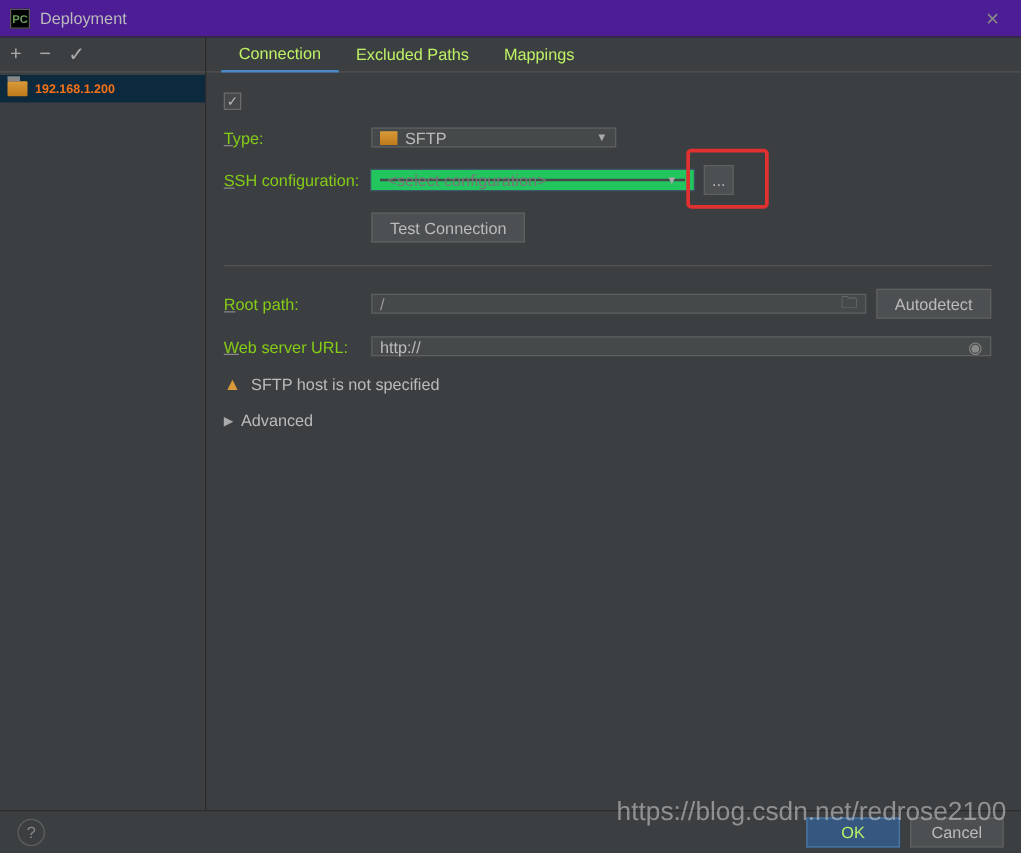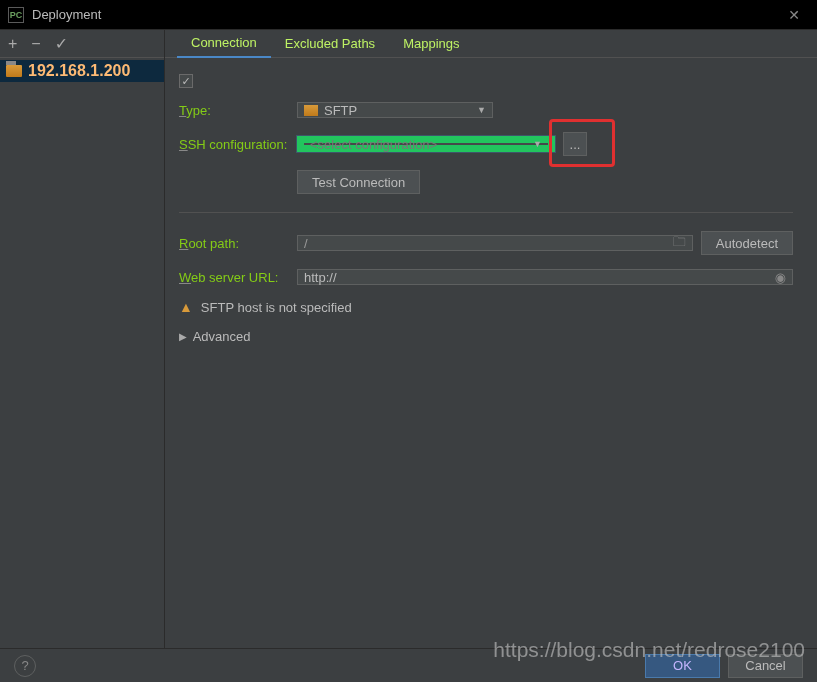--- a/index.html
+++ b/index.html
@@ -10,21 +10,21 @@
       font-size: 13px;
       color: #bbbbbb;
       overflow: hidden;
       position: relative;
     }
     .titlebar {
       height: 30px;
       display: flex;
       align-items: center;
       padding: 0 8px;
-      background: #000000;
+      background: #4c1d95;
       border-bottom: 1px solid #2b2b2b;
     }
     .app-icon {
       width: 16px; height: 16px;
       background: #000;
       border: 1px solid #5a5a5a;
       display: flex; align-items: center; justify-content: center;
       font-size: 9px; font-weight: bold;
       color: #6a9e5f;
       margin-right: 8px;
@@ -69,21 +69,21 @@
       width: 16px; height: 12px;
       background: linear-gradient(#d89a3a, #c07a1a);
       border-radius: 1px;
       position: relative;
     }
     .server-icon::before {
       content: ""; position: absolute;
       top: -4px; left: 0; width: 10px; height: 4px;
       background: #888;
     }
-    .server-label { color: #fdba74; font-weight: bold; font-size: 16px; }
+    .server-label { color: #f97316; font-weight: bold; font-size: 10px; }
     .content {
       flex: 1;
       display: flex;
       flex-direction: column;
     }
     .tabs {
       height: 28px;
       display: flex;
       align-items: center;
       border-bottom: 1px solid #515151;
@@ -209,21 +209,21 @@
       border: 1px solid #5e6060;
       border-radius: 50%;
       display: flex; align-items: center; justify-content: center;
       color: #888;
       cursor: pointer;
     }
     .spacer { flex: 1; }
     .ok-btn {
       background: #365880;
       border: 1px solid #4a7aac;
-      color: #c4b5fd;
+      color: #bef264;
       width: 75px;
       justify-content: center;
     }
     .cancel-btn { width: 75px; justify-content: center; }
     .watermark {
       position: absolute;
       right: 12px;
       bottom: 20px;
       color: rgba(200,200,200,0.6);
       font-size: 21px;

